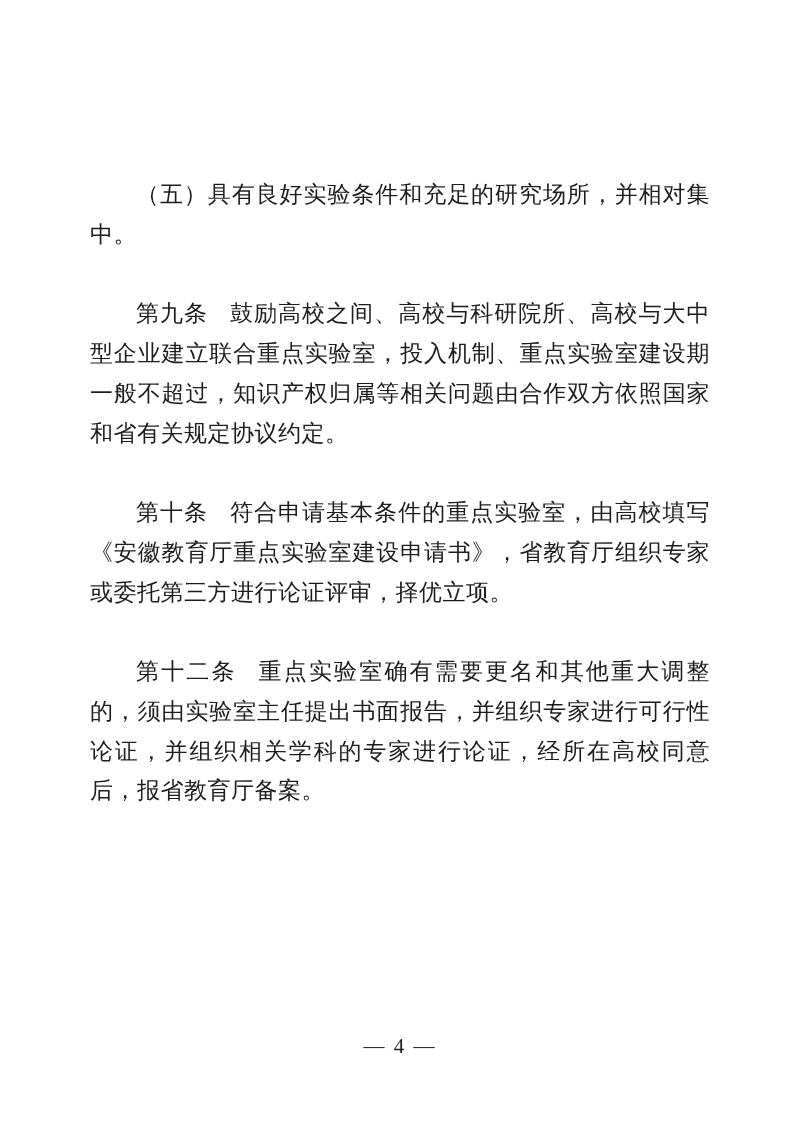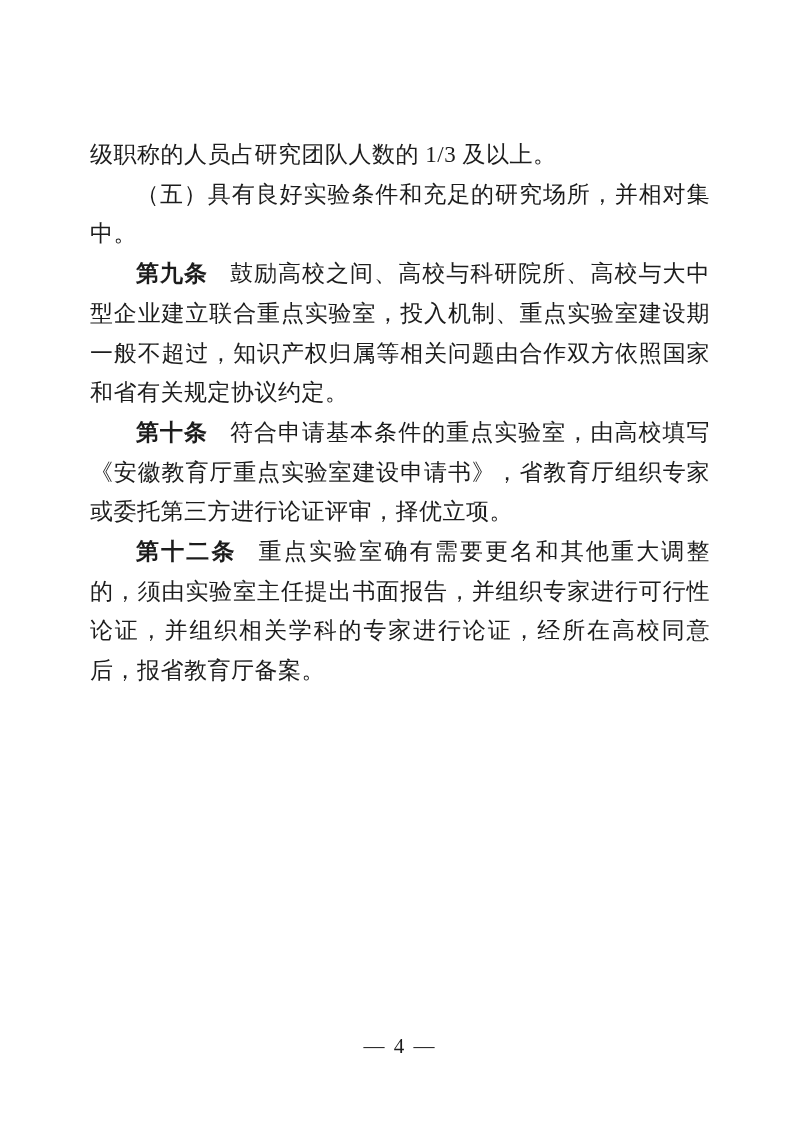--- a/index.html
+++ b/index.html
@@ -25,41 +25,41 @@
     line-height: 39.7px;
     letter-spacing: 0.5px;
     text-align: justify;
   }
   .doc-body p {
     margin: 0;
     padding: 0;
   }
   .doc-body p.indent {
     text-indent: 2em;
+    margin-top: 40px;
   }
   .article-label {
-    font-weight: 700;
+    font-weight: 400;
     margin-right: 0.95em;
   }
   .page-footer {
     position: absolute;
     left: 0;
     right: 0;
     top: 1034px;
     text-align: center;
     font-size: 21px;
     letter-spacing: 2px;
     color: #1c1c1c;
   }
 </style>
 </head>
 <body>
 
 <div class="page">
   <div class="doc-body" id="doc-body">
-      <p><span>级职称的人员占研究团队人数的 1/3 及以上。</span></p>
       <p class="indent"><span>（五）具有良好实验条件和充足的研究场所，并相对集中。</span></p>
       <p class="indent"><span class="article-label">第九条</span><span>鼓励高校之间、高校与科研院所、高校与大中型企业建立联合重点实验室，投入机制、重点实验室建设期一般不超过，知识产权归属等相关问题由合作双方依照国家和省有关规定协议约定。</span></p>
       <p class="indent"><span class="article-label">第十条</span><span>符合申请基本条件的重点实验室，由高校填写《安徽教育厅重点实验室建设申请书》，省教育厅组织专家或委托第三方进行论证评审，择优立项。</span></p>
       <p class="indent"><span class="article-label">第十二条</span><span>重点实验室确有需要更名和其他重大调整的，须由实验室主任提出书面报告，并组织专家进行可行性论证，并组织相关学科的专家进行论证，经所在高校同意后，报省教育厅备案。</span></p>
     </div>
   <div class="page-footer">— 4 —</div>
 </div>
 
 </body></html>

